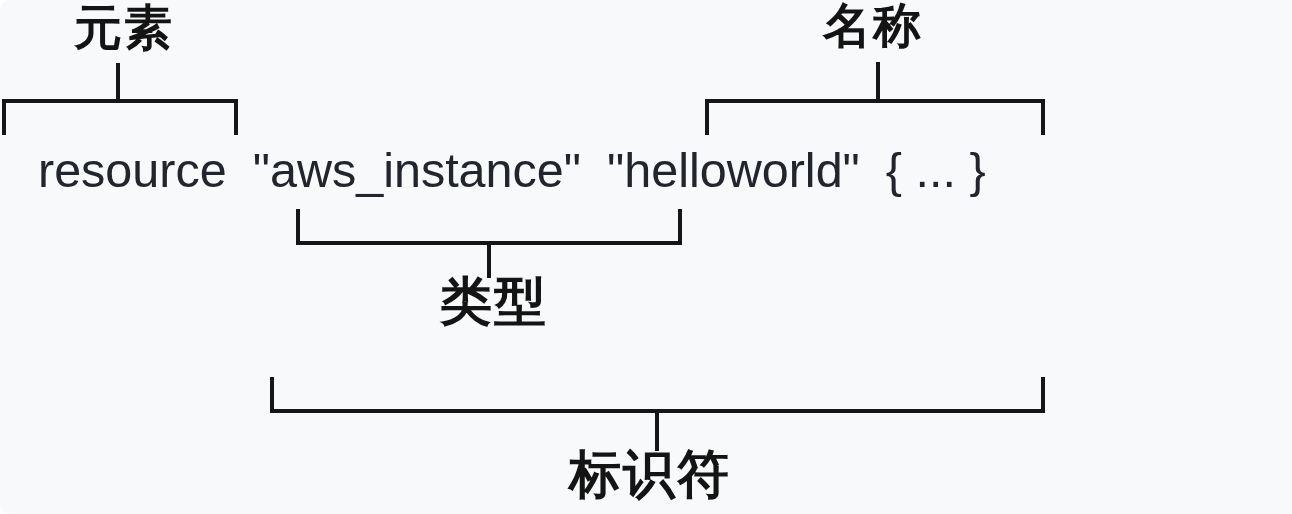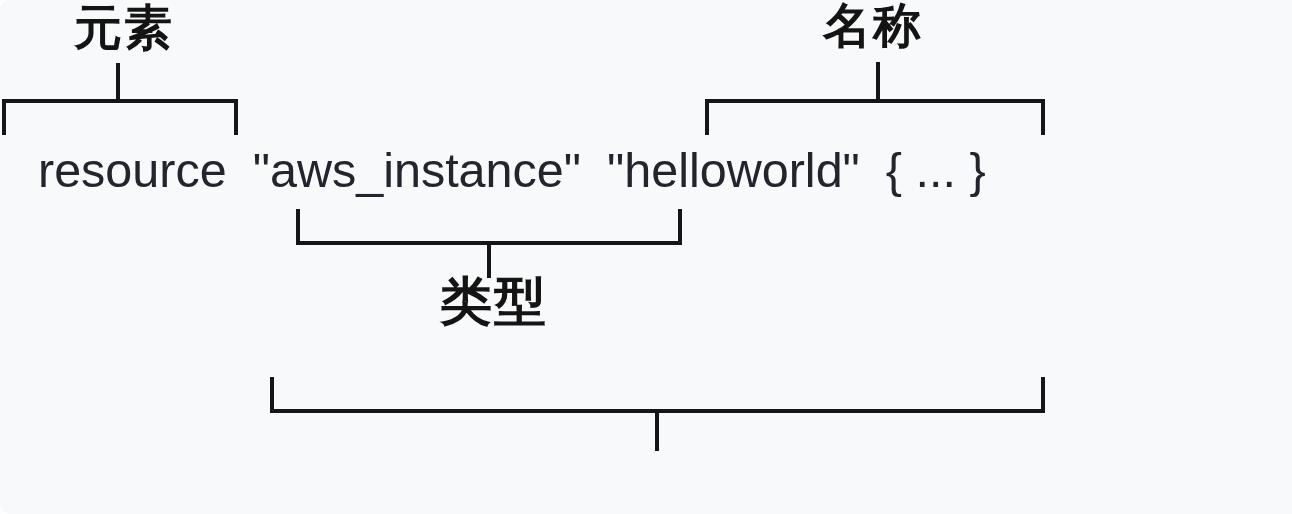--- a/index.html
+++ b/index.html
@@ -102,14 +102,15 @@
       <span>"helloworld"</span>
       <span>{ ... }</span>
     </div>
 
   <div class="bracket under type-bracket"></div>
   <div class="stem type-stem"></div>
   <div class="label label-bottom type-label">类型</div>
 
   <div class="bracket under identifier-bracket"></div>
   <div class="stem identifier-stem"></div>
+  <div class="label label-bottom identifier-label">标识符</div>
 
 </div>
 
 </body></html>

